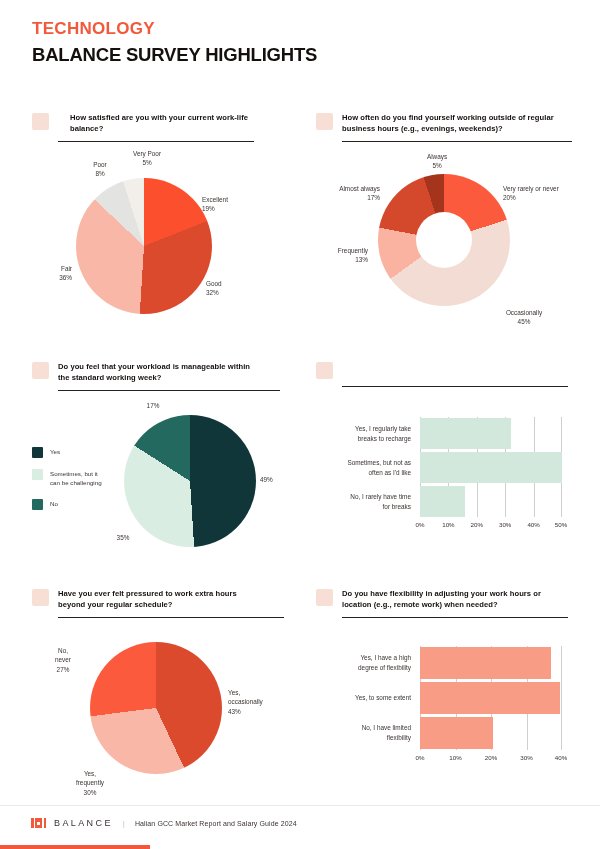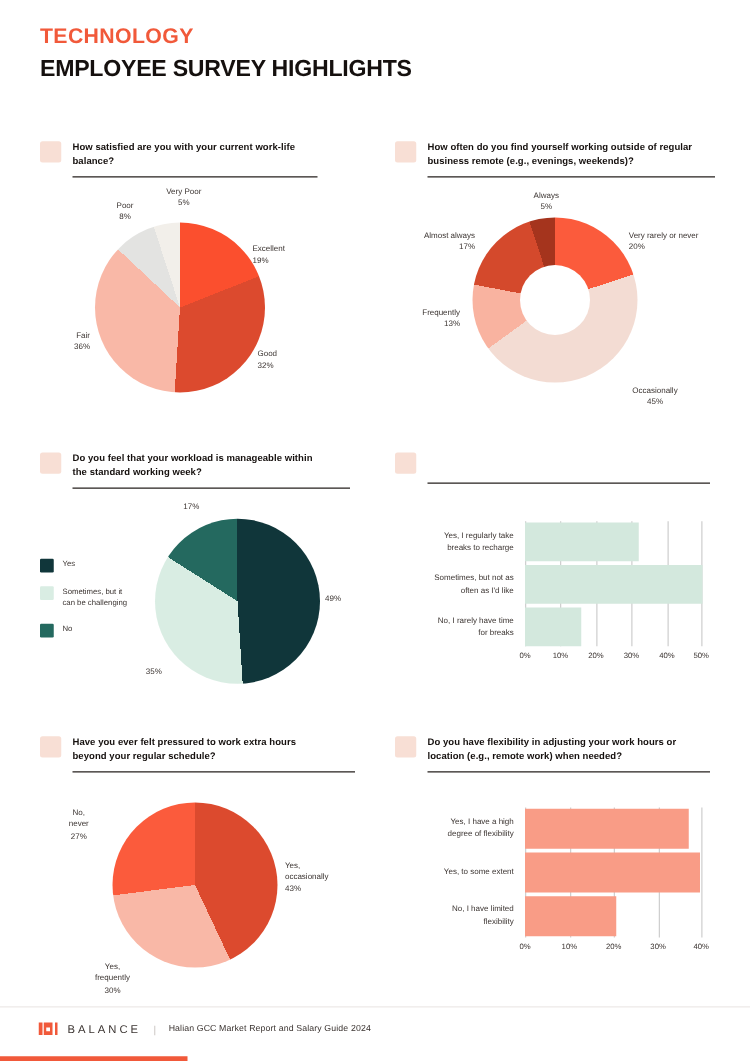--- a/index.html
+++ b/index.html
@@ -102,27 +102,27 @@
   .footer-text { font-size: 7px; color: #3A3330; letter-spacing: .1px; }
   .footer-strip { position: absolute; left: 0; bottom: 0; width: 150px; height: 4px; background: #F1593A; }
 </style>
 </head>
 <body>
 
 <div class="page">
 
   <div class="header">
     <div class="hdr-eyebrow">TECHNOLOGY</div>
-    <div class="hdr-title">EMPLOYEE SURVEY HIGHLIGHTS</div>
+    <div class="hdr-title">BALANCE SURVEY HIGHLIGHTS</div>
   </div>
 
   <div class="panel" style="left:32px; top:112px; width:252px;">
     <div class="q-head">
       <div class="q-marker"></div>
-      <div class="q-text" style="width:190px;">How satisfied are you with your current work-life balance?</div>
+      <div class="q-text" style="width:190px;margin-left:12px;">How satisfied are you with your current work-life balance?</div>
     </div>
     <div class="q-rule" style="width:196px;"></div>
 
     <div class="pie-wrap" style="width:252px; height:175px; margin-top:14px;">
 
       <div class="pie" style="left:44px; top:22px; width:136px; height:136px;
            background: conic-gradient(
              #FB4F2E 0deg 68.4deg,
              #DC4A2E 68.4deg 183.6deg,
              #F9B8A7 183.6deg 313.2deg,
@@ -138,21 +138,21 @@
       <div class="slice-label center" style="left:48px; top:4px; width:40px;">Poor
 8%</div>
       <div class="slice-label center" style="left:88px; top:-7px; width:54px;">Very Poor
 5%</div>
     </div>
   </div>
 
   <div class="panel" style="left:316px; top:112px; width:256px;">
     <div class="q-head">
       <div class="q-marker"></div>
-      <div class="q-text" style="width:214px;">How often do you find yourself working outside of regular business remote (e.g., evenings, weekends)?</div>
+      <div class="q-text" style="width:214px;">How often do you find yourself working outside of regular business hours (e.g., evenings, weekends)?</div>
     </div>
     <div class="q-rule" style="width:230px;"></div>
 
     <div class="pie-wrap" style="width:256px; height:190px; margin-top:14px;">
 
       <div class="pie" style="left:62px; top:18px; width:132px; height:132px;
            background: conic-gradient(
              #FB5B3C 0deg 72deg,
              #F3DCD3 72deg 234deg,
              #F9B3A0 234deg 280.8deg,

